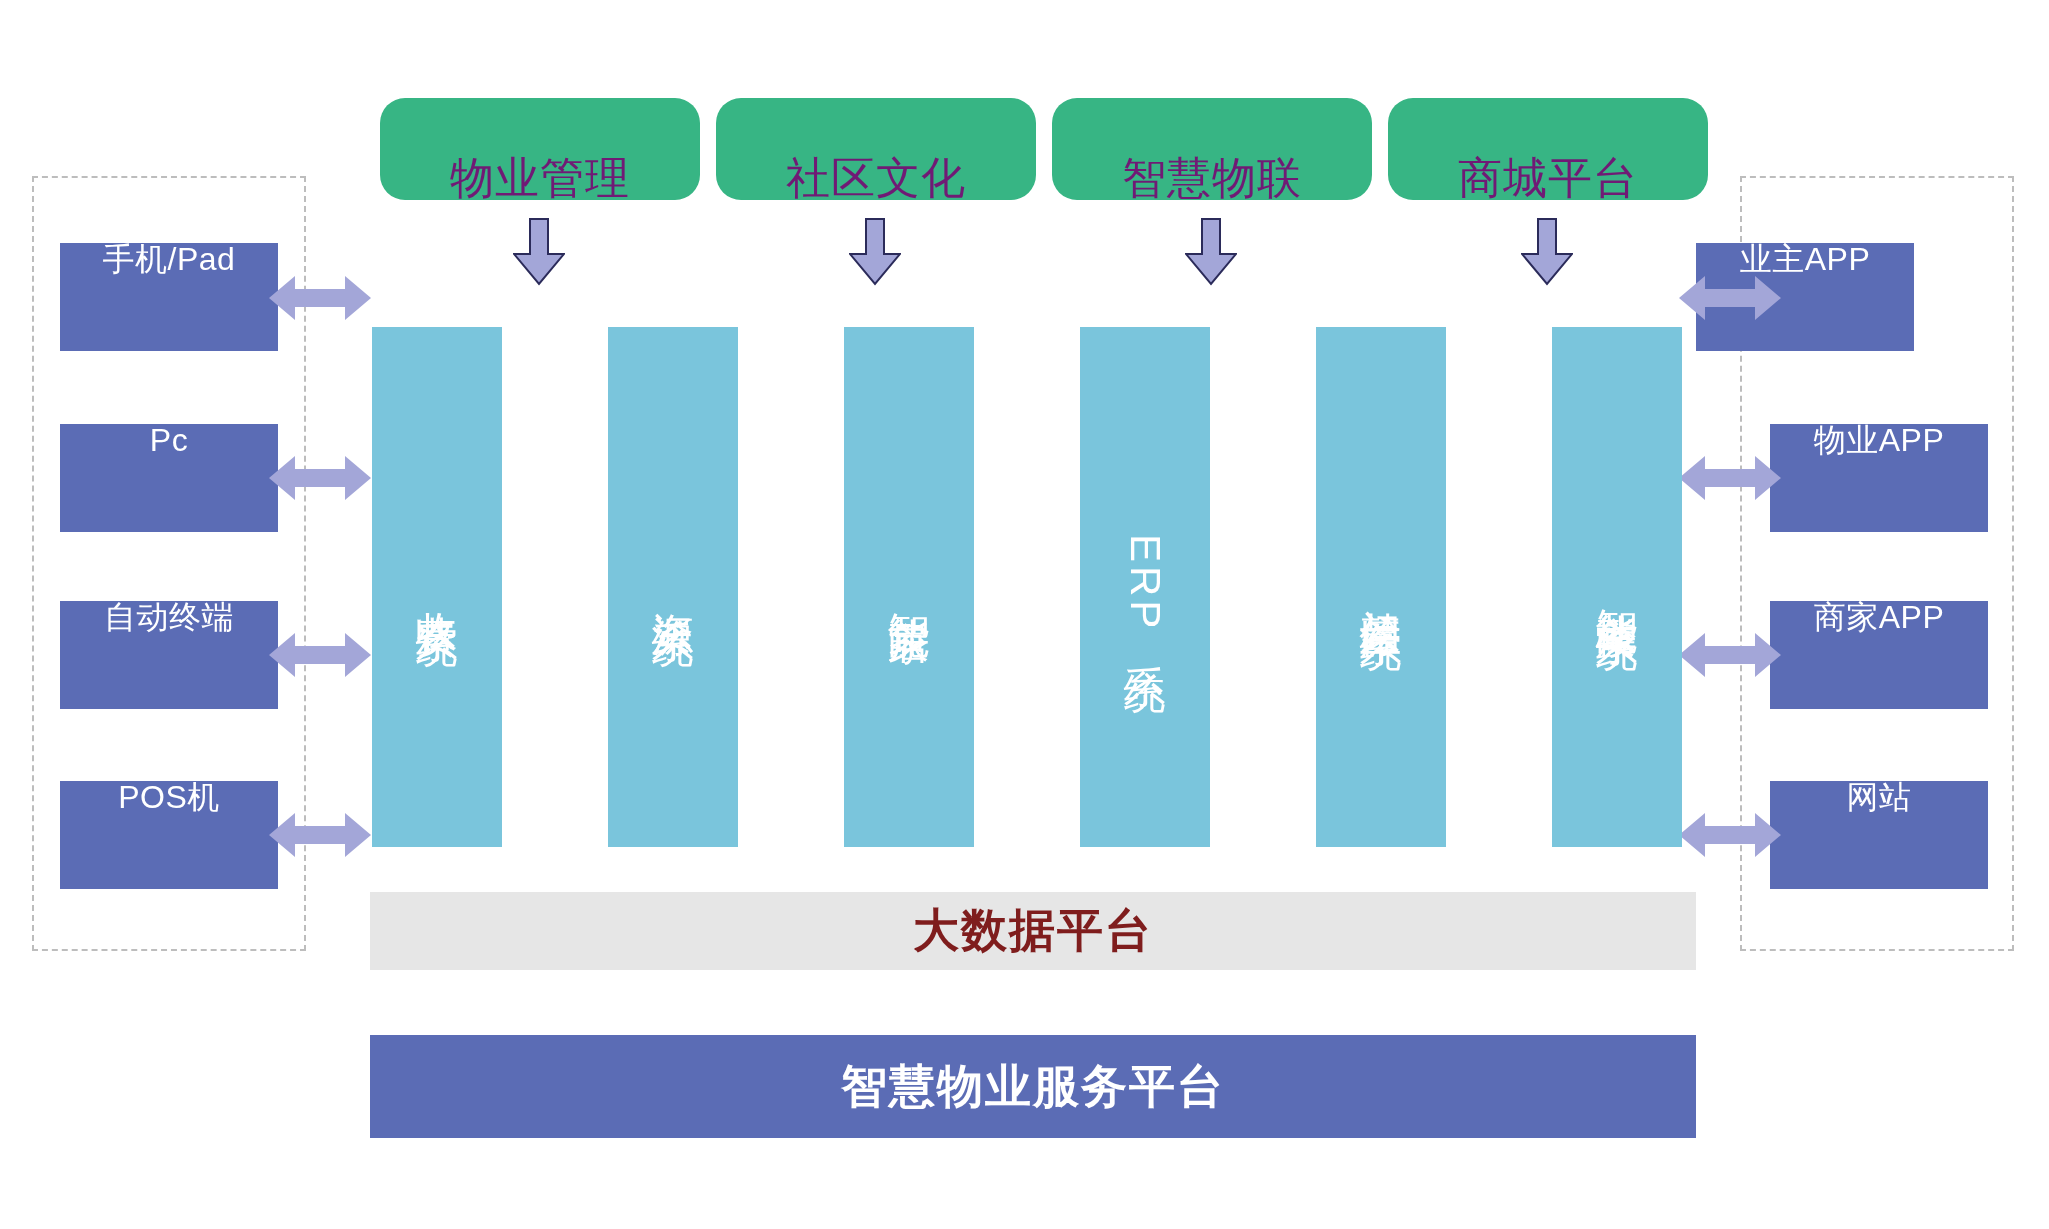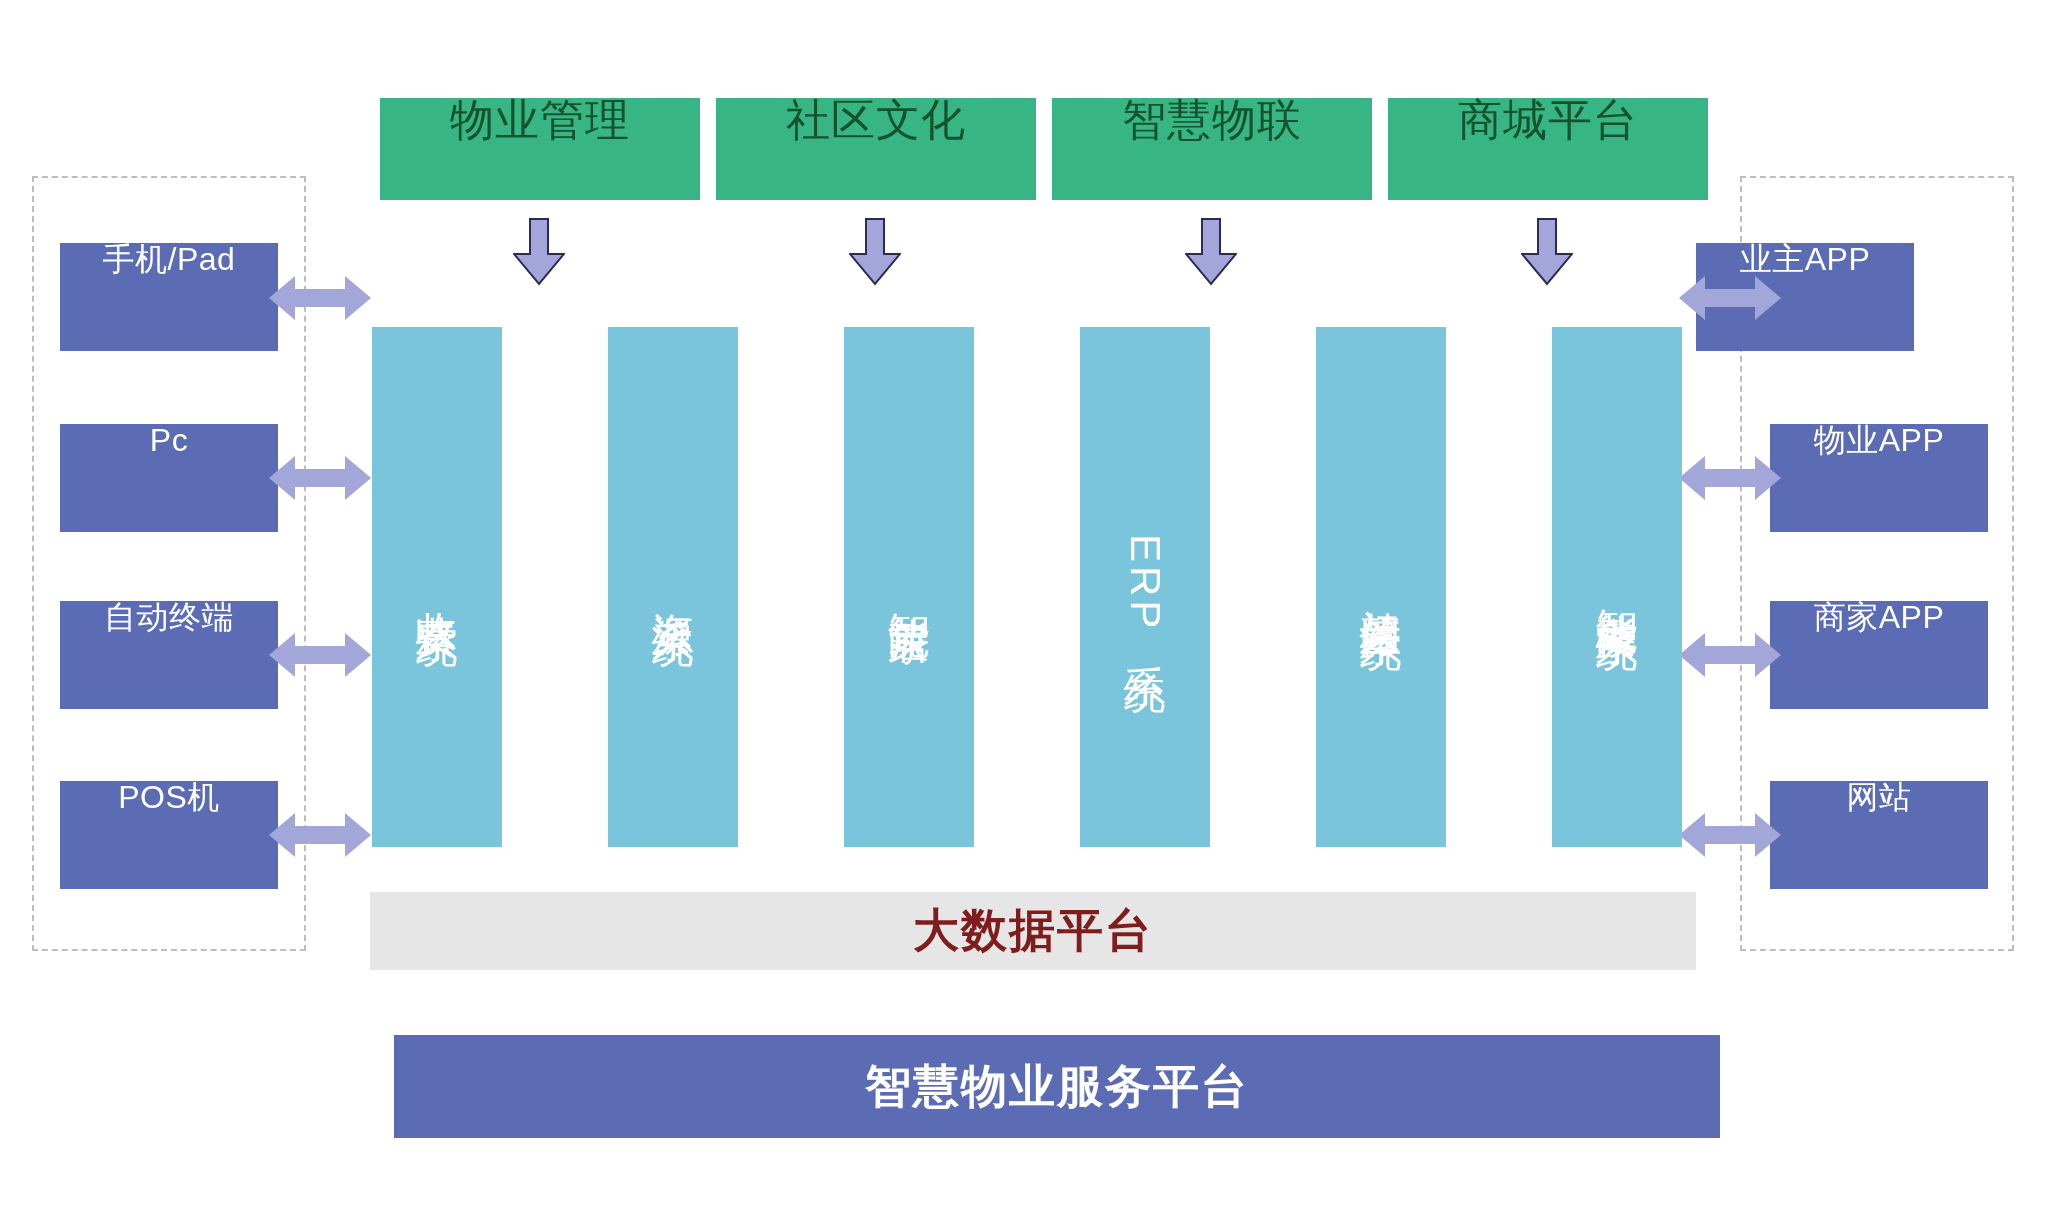--- a/index.html
+++ b/index.html
@@ -37,28 +37,29 @@
     line-height:1;
     white-space:nowrap;
     letter-spacing:0.5px;
   }
 
   
   .green-box{
     position:absolute;
     background:#37b584;
     display:flex;
-    align-items:flex-start;
-    justify-content:center;
-    box-sizing:border-box;
-    color:#14532d;
+    align-items:flex-end;
+    justify-content:center;
+    box-sizing:border-box;
+    color:#701a75;
     font-size:44px;
     line-height:1;
     white-space:nowrap;
     letter-spacing:1px;
+    border-radius:25px;
   }
 
   
   .sys-col{
     position:absolute;
     background:#7ac5dc;
     box-sizing:border-box;
     display:flex;
     align-items:center;
     justify-content:center;
@@ -93,21 +94,20 @@
     font-size:46px;
     font-weight:bold;
     letter-spacing:2px;
   }
   .bar-purple{
     background:#5b6cb5;
     color:#ffffff;
     font-size:46px;
     font-weight:bold;
     letter-spacing:2px;
-    margin-left:24px;
   }
 
   
   .arrow{
     position:absolute;
     pointer-events:none;
   }
   .arrow svg{display:block;}
 </style>
 </head>

